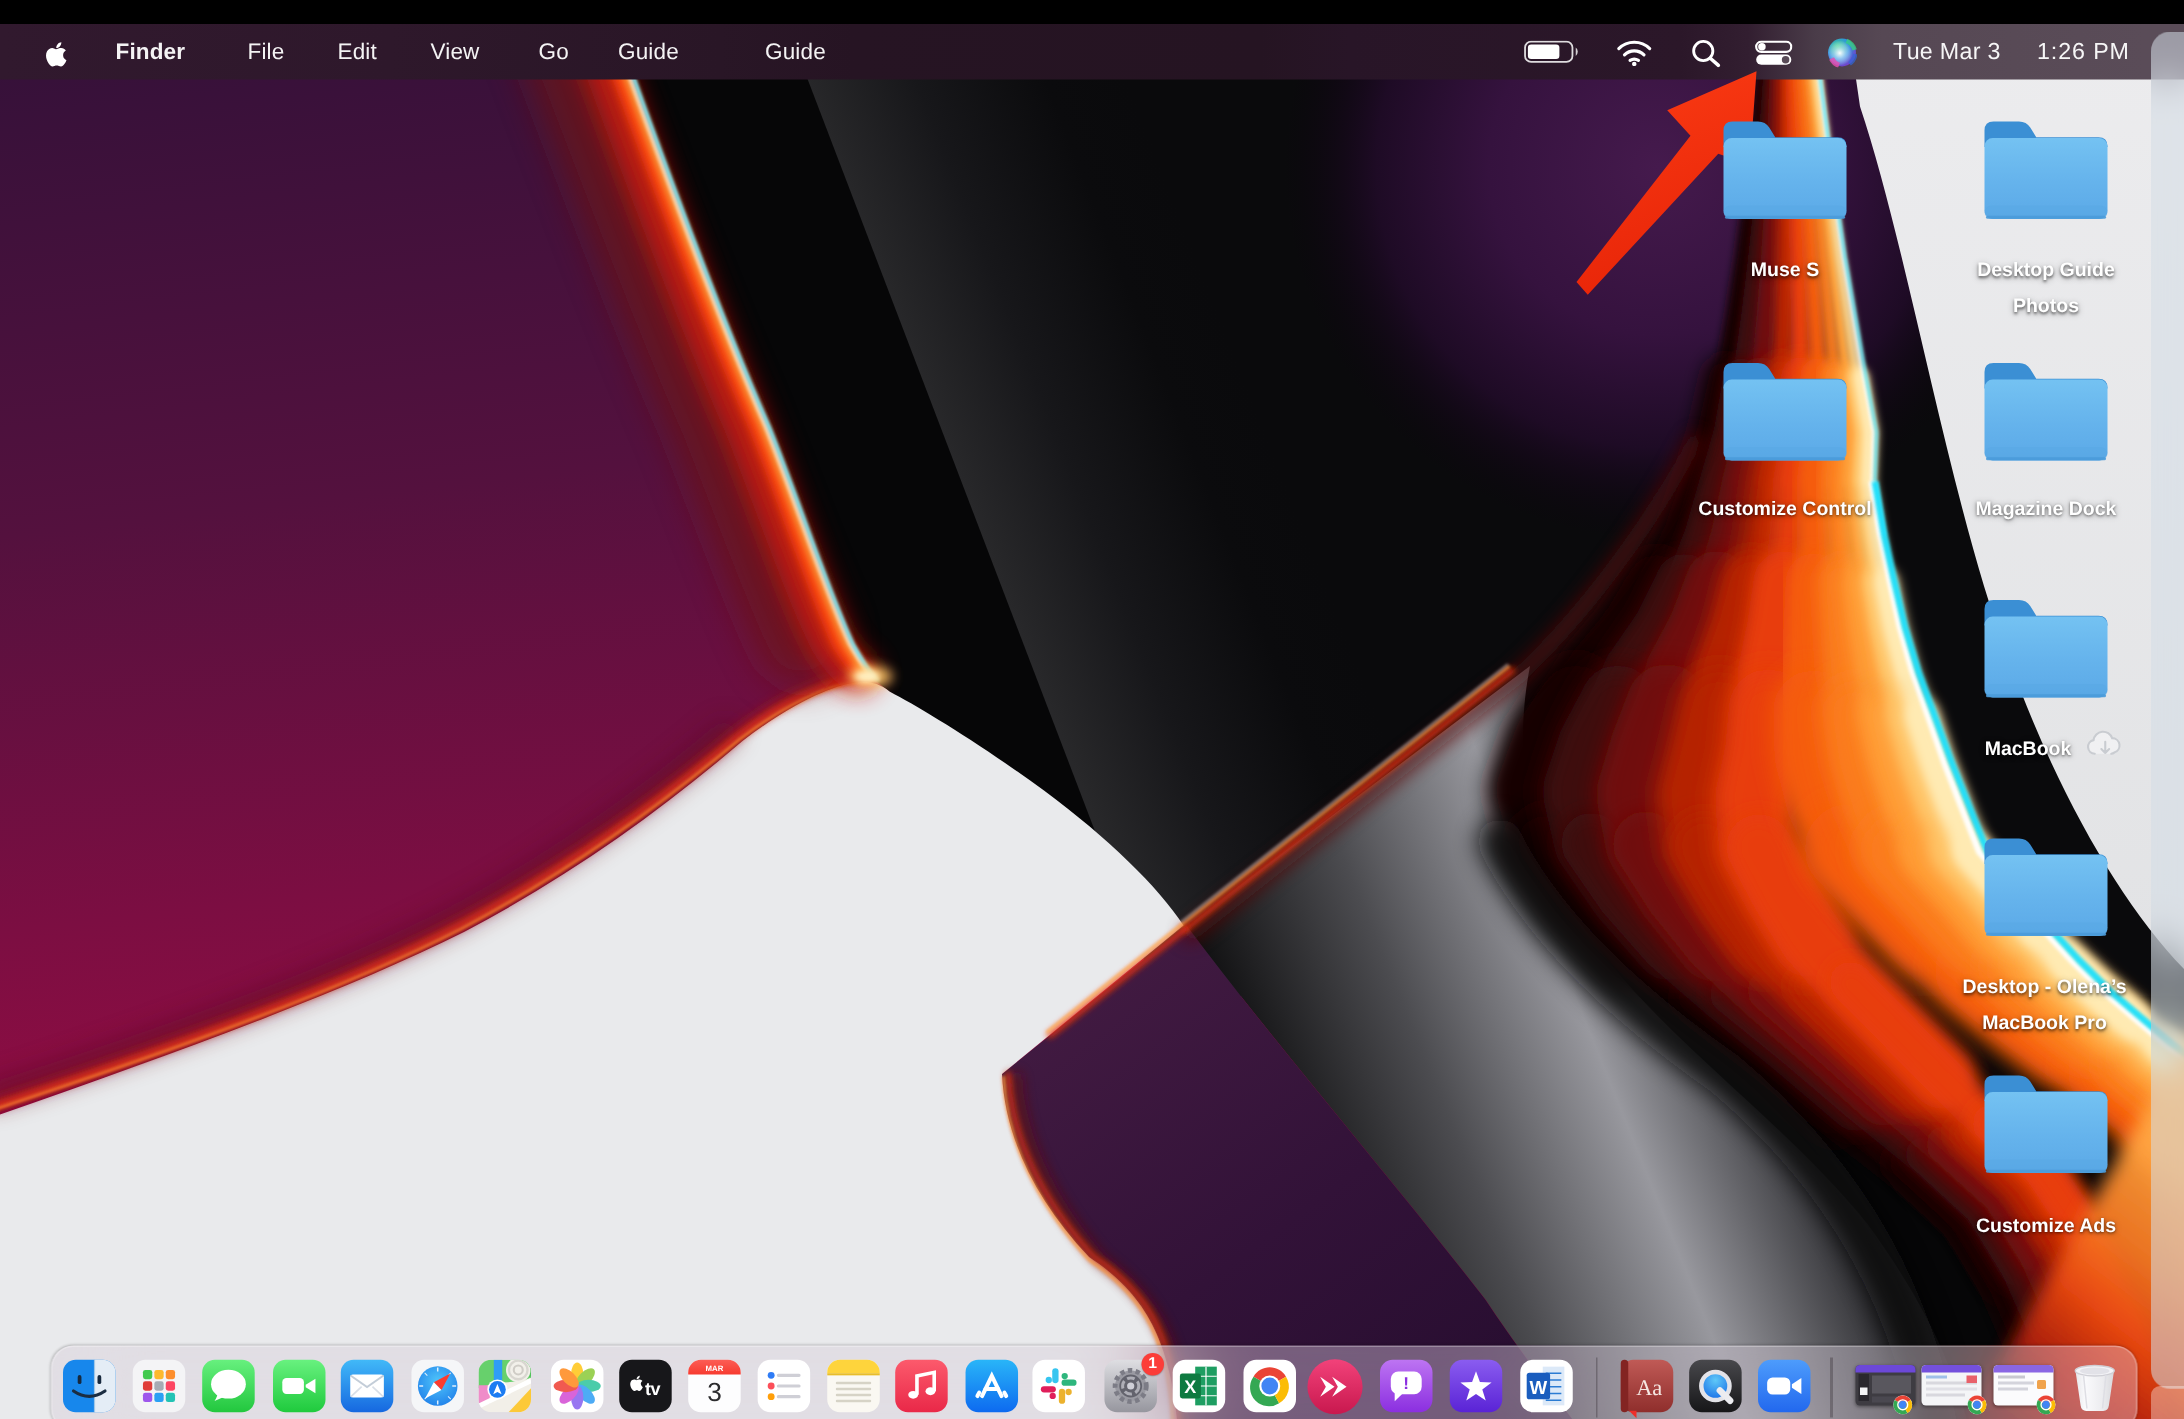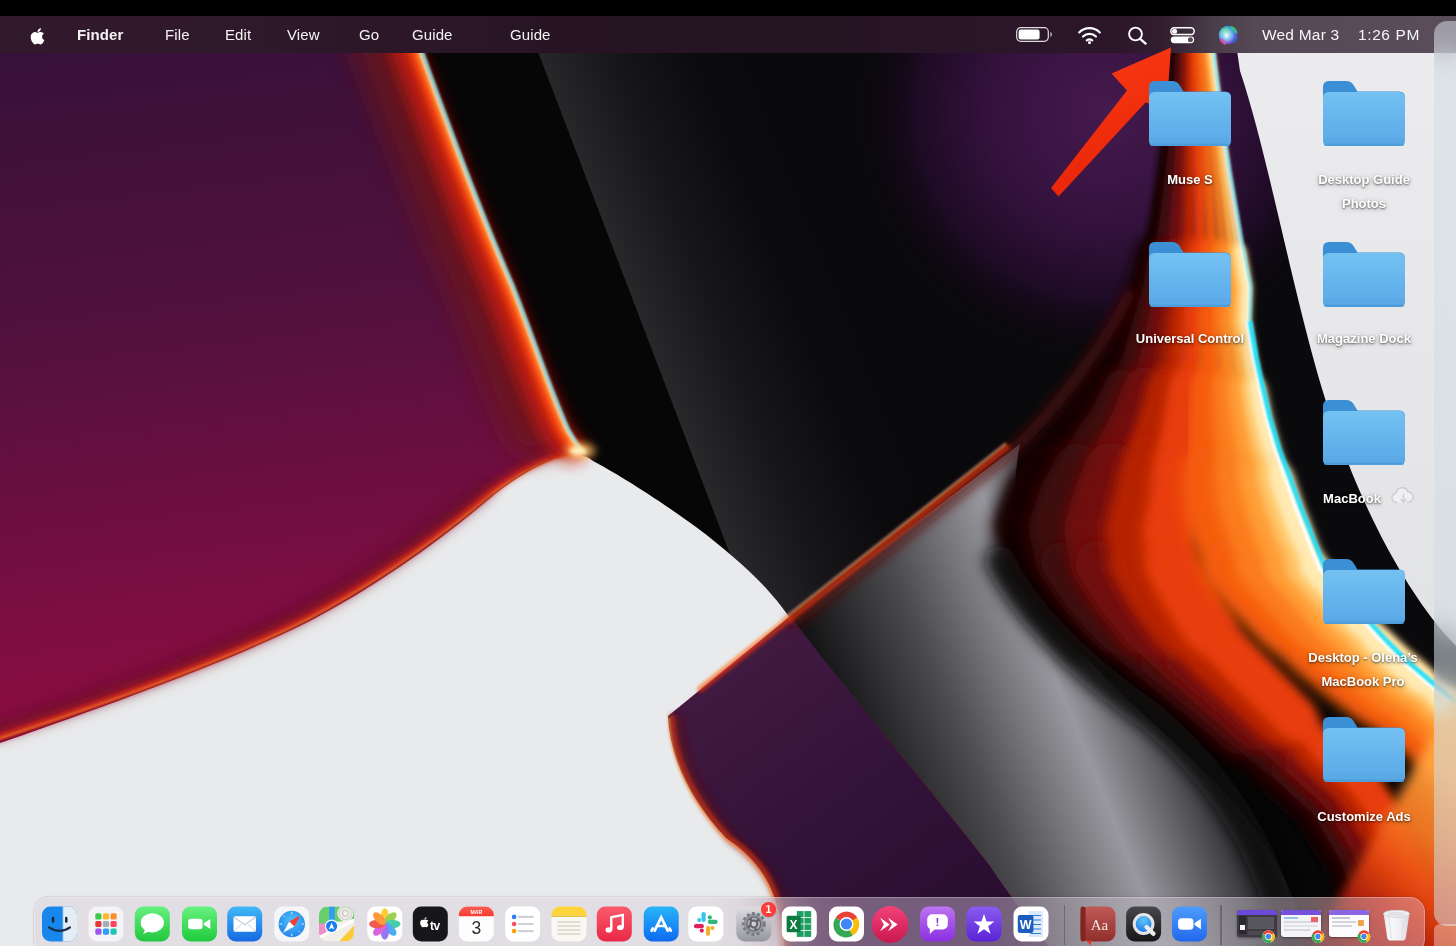--- a/index.html
+++ b/index.html
@@ -262,21 +262,21 @@
             <stop offset="0.5" stop-color="#cfeafc" stop-opacity="0.55"></stop>
             <stop offset="1" stop-color="#ffffff" stop-opacity="0"></stop>
 </radialGradient>
 </defs>
 <circle cx="10" cy="10" r="9.3" fill="url(#siri1)"></circle>
 <circle cx="10" cy="10" r="9.3" fill="url(#siri2)"></circle>
 <path d="M3,14 a9.3,9.3 0 0 0 5,4.6" stroke="#e84fb0" stroke-width="3.5" fill="none" opacity="0.8"></path>
 <path d="M13,2.2 a9.3,9.3 0 0 1 5.4,6" stroke="#35d47e" stroke-width="3" fill="none" opacity="0.75"></path>
 <path d="M18.8,11 a9.3,9.3 0 0 1 -3.8,6.5" stroke="#2f66d8" stroke-width="3" fill="none" opacity="0.7"></path>
 </svg>
-<span class="mi" style="left:1262px;font-size:15.5px;letter-spacing:0.2px">Wed Mar 3</span>
+<span class="mi" style="left:1262px;font-size:15.5px;letter-spacing:0.2px">Tue Mar 3</span>
 <span class="mi" style="left:1358px;font-size:15.5px;letter-spacing:0.6px">1:26 PM</span>
 </div>
 <svg id="arrow" width="1456" height="946" viewBox="0 0 1456 946">
 <defs>
 <linearGradient id="arr" x1="0" y1="0" x2="0.3" y2="1">
 <stop offset="0" stop-color="#fb3c14"></stop>
           <stop offset="1" stop-color="#e82508"></stop>
 </linearGradient>
 </defs>
 <path d="M1171,31.5 L1111.5,57.5 L1127,74.5 L1051,172 L1058.5,180.5 L1145.5,86.5 L1166.5,93.5 Z" fill="url(#arr)"></path>
@@ -308,21 +308,21 @@
 <use href="#folder" x="1322" y="540"></use>
 <use href="#folder" x="1322" y="698"></use>
 <g fill="none" stroke="#c9ccd1" stroke-width="1.4" stroke-linecap="round">
 <path d="M1396.5,486.5 a4.6,4.6 0 0 1 -0.8,-9.1 a6.4,6.4 0 0 1 12.4,-1.3 a4.9,4.9 0 0 1 1.4,9.6 q-0.8,0.6 -2,0.8" fill="rgba(250,250,252,0.55)"></path>
 <path d="M1403.5,478.5 v7.5 m0,0 l-2.6,-2.6 m2.6,2.6 l2.6,-2.6"></path>
 </g>
 </svg>
 <div class="flab" style="left:1190px;top:152px">Muse S</div>
 <div class="flab" style="left:1364px;top:152px">Desktop Guide
 Photos</div>
-<div class="flab" style="left:1190px;top:311px">Universal Control</div>
+<div class="flab" style="left:1190px;top:311px">Customize Control</div>
 <div class="flab" style="left:1364px;top:311px">Magazine Dock</div>
 <div class="flab" style="left:1352px;top:470.5px">MacBook</div>
 <div class="flab" style="left:1363px;top:630px">Desktop - Olena’s
 MacBook Pro</div>
 <div class="flab" style="left:1364px;top:788.5px">Customize Ads</div>
 <div id="strip"></div>
 <div id="strip2"></div>
 <div id="dock"></div>
 <svg id="dockicons" width="1456" height="946" viewBox="0 0 1456 946" style="position:absolute;top:0;left:0">
 <defs>

